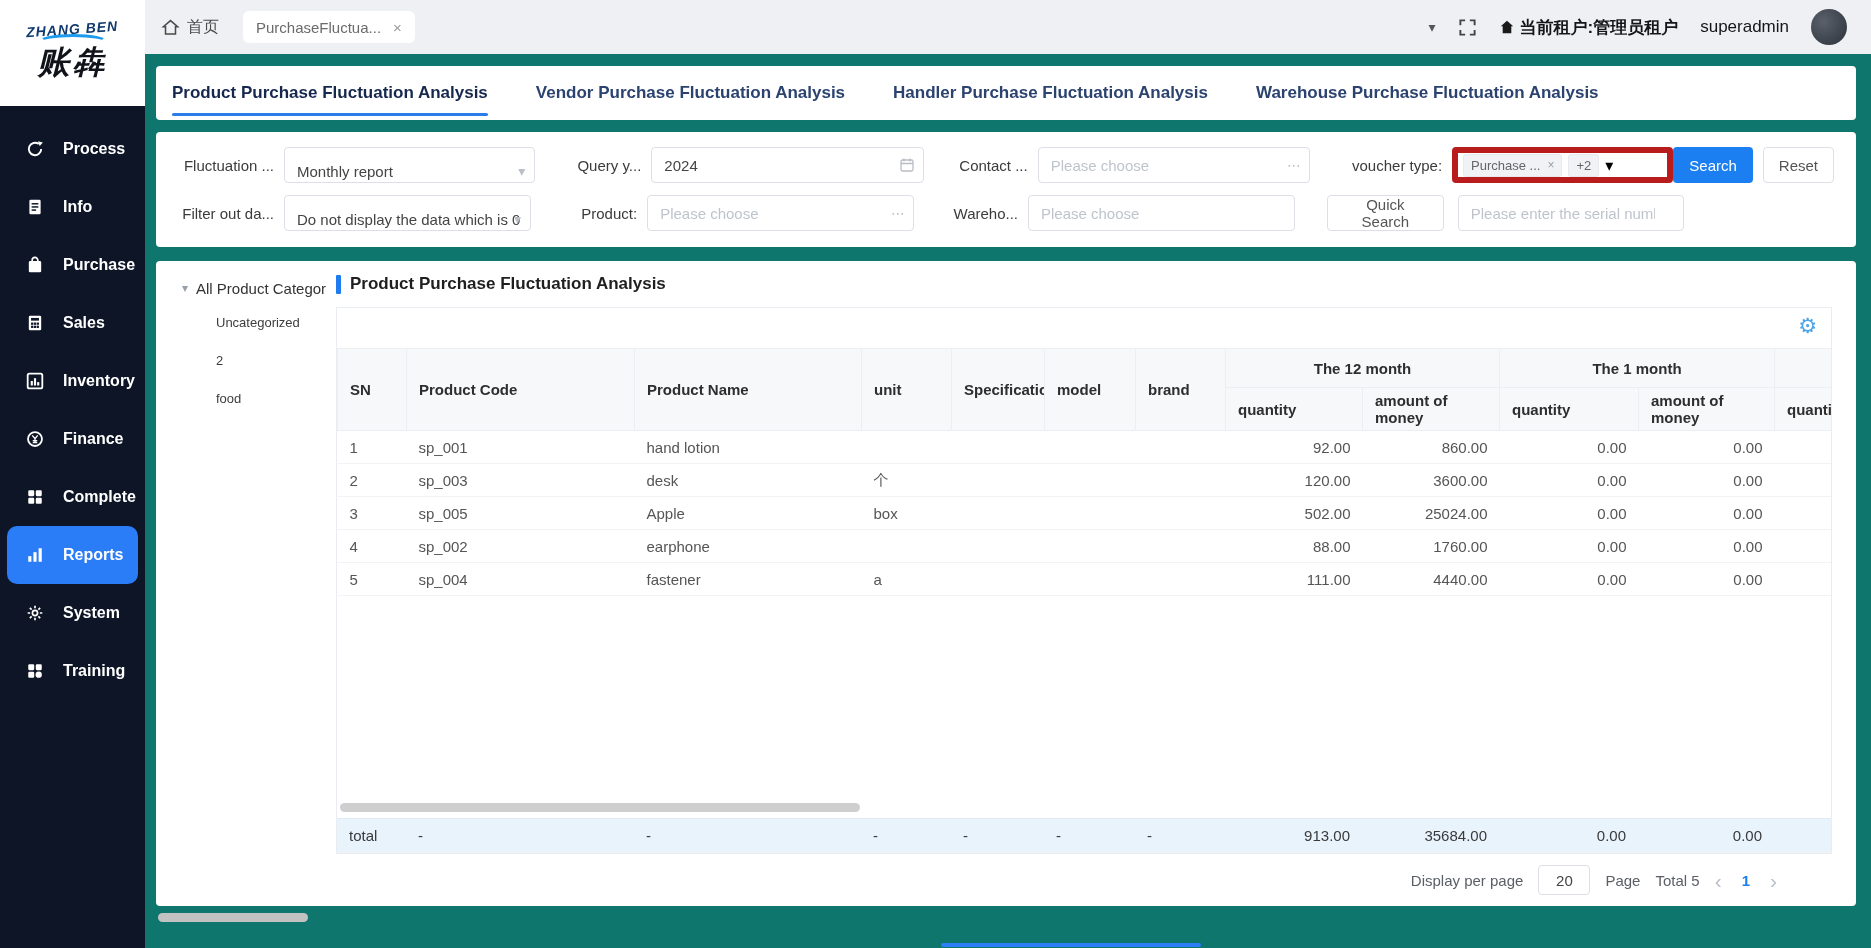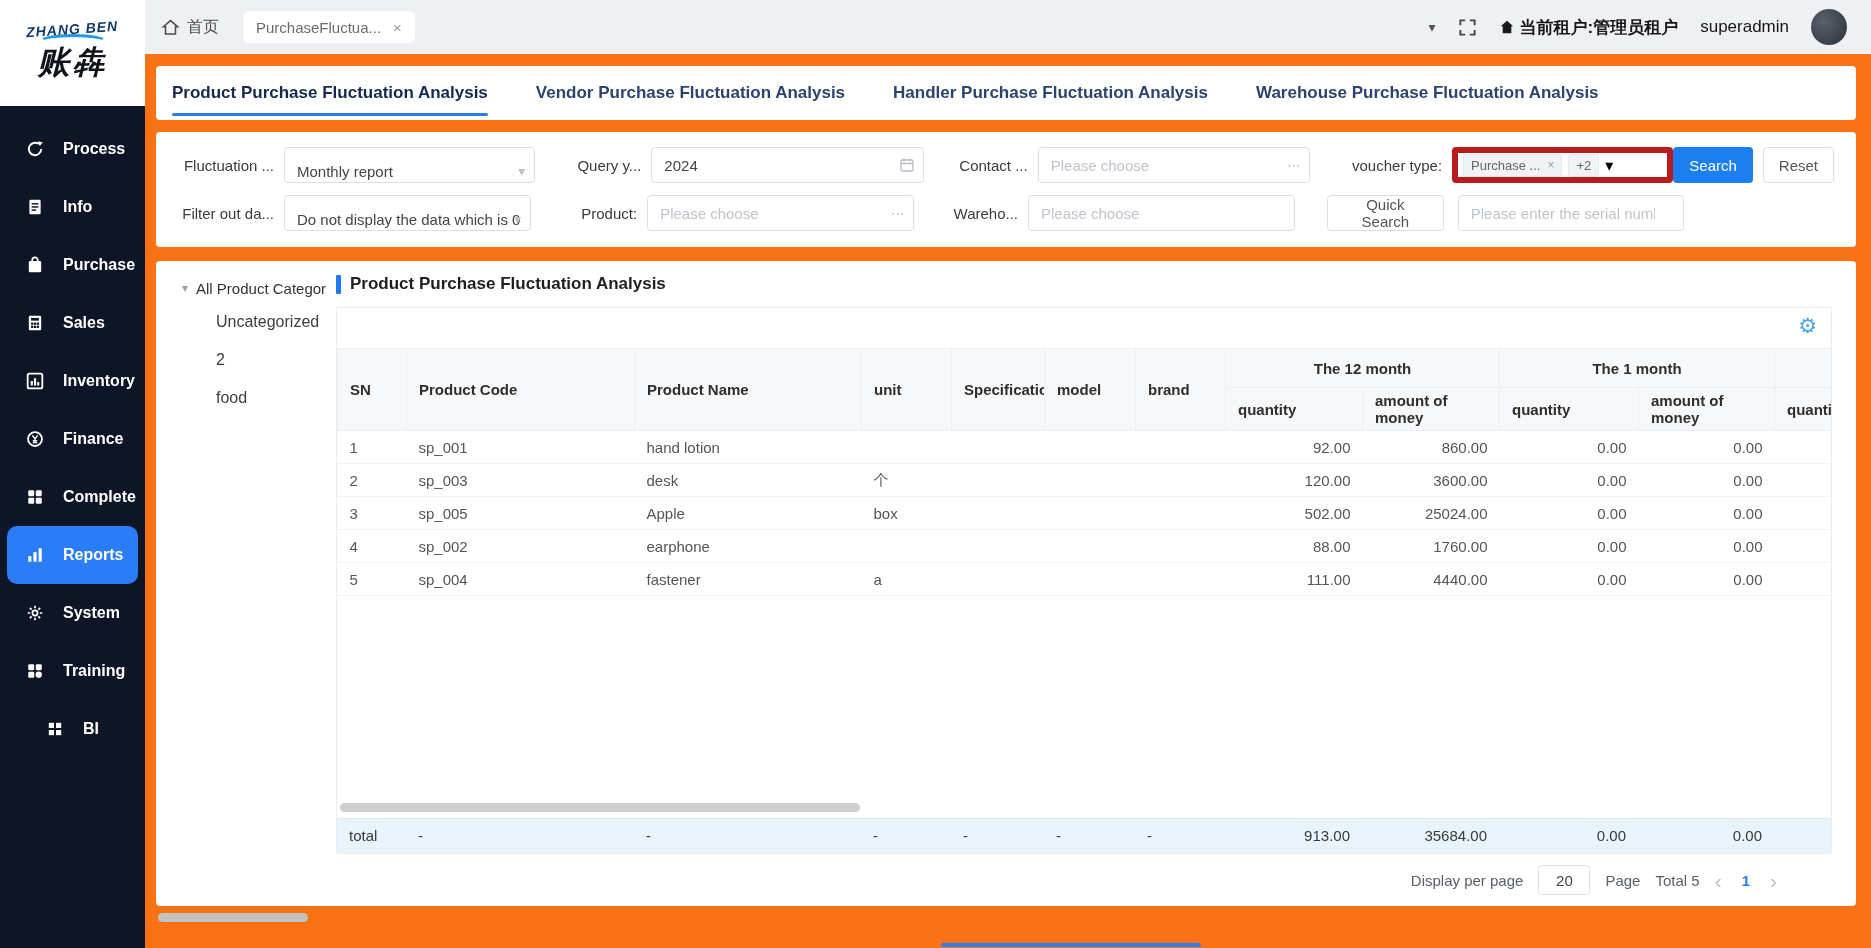--- a/index.html
+++ b/index.html
@@ -26,21 +26,21 @@
   .doc-tab { background:#fff; border-radius:6px; height:32px; display:flex; align-items:center; gap:12px; padding:0 13px; color:#6b6b6b; font-size:15px; margin-left:24px; cursor:pointer; }
   .doc-tab .close { color:#9a9a9a; font-size:15px; }
   .topbar-right { margin-left:auto; display:flex; align-items:center; gap:22px; }
   .tb-caret { color:#555; font-size:14px; cursor:pointer; }
   .tb-icon { width:19px; height:19px; display:inline-flex; cursor:pointer; }
   .tenant { display:flex; align-items:center; gap:5px; color:#16161a; font-size:17px; font-weight:600; }
   .username { color:#16161a; font-size:17px; }
   .avatar { width:36px; height:36px; border-radius:50%; background:radial-gradient(circle at 35% 35%, #5a616c, #2c3138); cursor:pointer; }
 
   
-  .content { flex:1; background:#f97316; padding:12px 15px 0 11px; display:flex; flex-direction:column; overflow:hidden; }
+  .content { flex:1; background:#0f766e; padding:12px 15px 0 11px; display:flex; flex-direction:column; overflow:hidden; }
 
   .tabs-card { background:#fff; border-radius:4px; height:54px; flex-shrink:0; display:flex; align-items:center; gap:48px; padding:0 10px 0 16px; margin-bottom:12px; }
   .tab { position:relative; font-weight:700; font-size:17px; color:#2c4370; cursor:pointer; white-space:nowrap; }
   .tab.active { color:#16284e; }
   .tab.active::after { content:""; position:absolute; left:0; right:0; bottom:-13px; height:3px; background:#2b7de9; border-radius:2px; }
 
   .filter-card { background:#fff; border-radius:4px; padding:15px 22px 16px; margin-bottom:14px; flex-shrink:0; }
   .f-row { display:flex; align-items:center; }
   .f-row + .f-row { margin-top:12px; }
   .f-label { font-size:15px; color:#3b3b3b; text-align:right; margin-right:10px; white-space:nowrap; flex-shrink:0; }
@@ -59,21 +59,21 @@
   .btn-primary { background:#1b7ff2; color:#fff; }
   .btn-plain { background:#fff; border-color:#dcdfe6; color:#555; }
   .row2-right { margin-left:auto; display:flex; align-items:center; gap:14px; margin-right:150px;padding-left:32px; }
   .serial-wrap { position:relative; width:240px; }
 
   
   .main-card { background:#fff; border-radius:4px; height:645px; display:flex; flex-shrink:0; padding-top:8px; }
   .tree { width:180px; flex-shrink:0; padding:4px 0 0 26px; }
   .tree-root { display:flex; align-items:center; gap:8px; font-size:15px; color:#333; height:30px; cursor:pointer; white-space:nowrap; }
   .tree-caret { color:#97a0ab; font-size:12px; }
-  .tree-item { padding-left:34px; height:38px; display:flex; align-items:center; font-size:16px; color:#3d3d3d; cursor:pointer; }
+  .tree-item { padding-left:34px; height:38px; display:flex; align-items:center; font-size:13px; color:#3d3d3d; cursor:pointer; }
   .panel { flex:1; min-width:0; display:flex; flex-direction:column; padding-right:24px; }
   .panel-title-row { display:flex; align-items:center; gap:9px; height:30px; margin-bottom:8px; flex-shrink:0; }
   .title-bar { width:5px; height:19px; background:#1f7cf0; border-radius:1px; }
   .panel-title { font-weight:700; font-size:17px; color:#1f1f1f; }
 
   .table-wrap { border:1px solid #e9edf2; flex:1; display:flex; flex-direction:column; overflow:hidden; min-height:0; }
   .toolbar { height:40px; position:relative; flex-shrink:0; }
   .gear { position:absolute; right:14px; top:7px; color:#49a4e9; font-size:21px; cursor:pointer; line-height:1; }
   table { border-collapse:collapse; table-layout:fixed; width:1537px; flex-shrink:0; }
   thead th { background:#f7f8fa; border:1px solid #ebeef3; font-size:15px; color:#2e2e2e; font-weight:700; text-align:left; padding:4px 12px; height:39px; overflow:hidden; white-space:normal; }
@@ -202,31 +202,20 @@
       <div class="side-item">
         <span class="s-icon">
             <svg viewBox="0 0 16 16">
               <rect x="2" y="2" width="5.3" height="5.3" rx="1" fill="#fff"></rect>
               <rect x="8.7" y="2" width="5.3" height="5.3" rx="1" fill="#fff"></rect>
               <rect x="2" y="8.7" width="5.3" height="5.3" rx="1" fill="#fff"></rect>
               <circle cx="11.3" cy="11.3" r="2.8" fill="#fff"></circle>
             </svg>
           </span>
         <span>Training</span>
-      </div>
-      <div class="side-item indent">
-        <span class="s-icon">
-            <svg viewBox="0 0 16 16">
-              <rect x="2.5" y="2.5" width="4.6" height="4.6" fill="#fff"></rect>
-              <rect x="8.9" y="2.5" width="4.6" height="4.6" fill="#fff"></rect>
-              <rect x="2.5" y="8.9" width="4.6" height="4.6" fill="#fff"></rect>
-              <rect x="8.9" y="8.9" width="4.6" height="4.6" fill="#fff"></rect>
-            </svg>
-          </span>
-        <span>BI</span>
       </div>
     </nav>
   </aside>
 
   <div class="main-col">
 
     <header class="topbar">
       <div class="home-chip">
         <span class="tb-icon">
             <svg viewBox="0 0 16 16">

